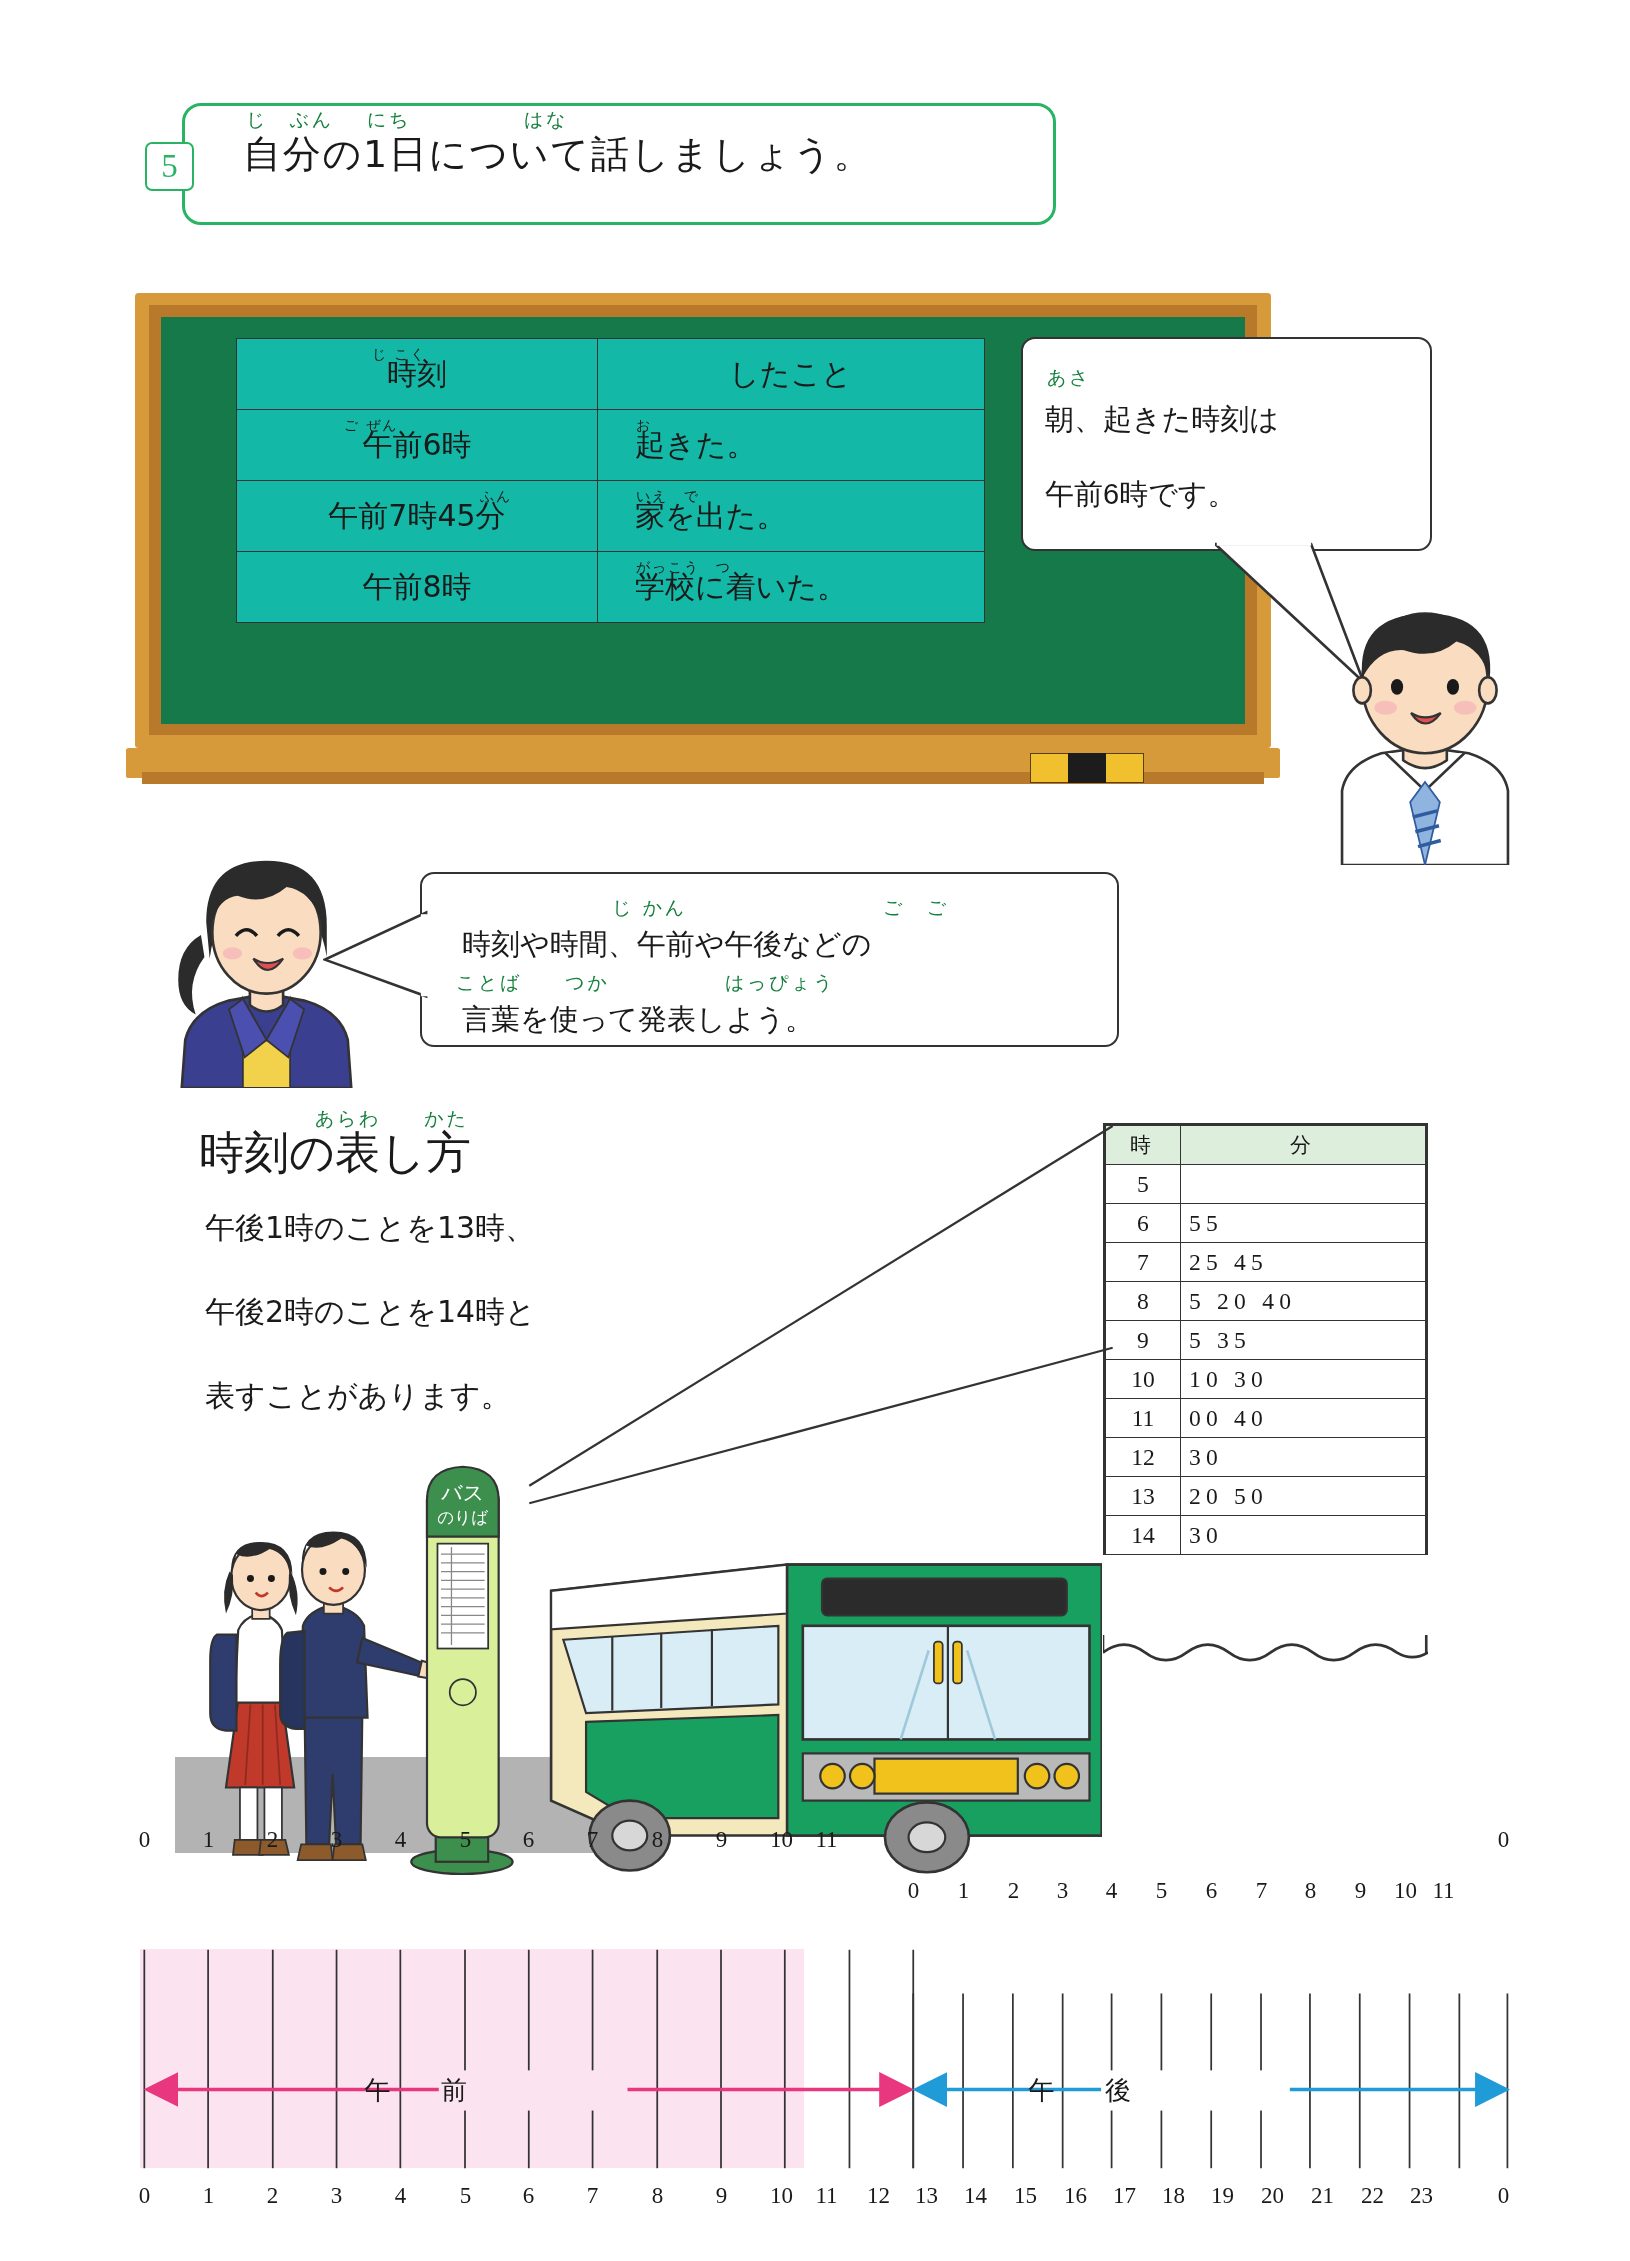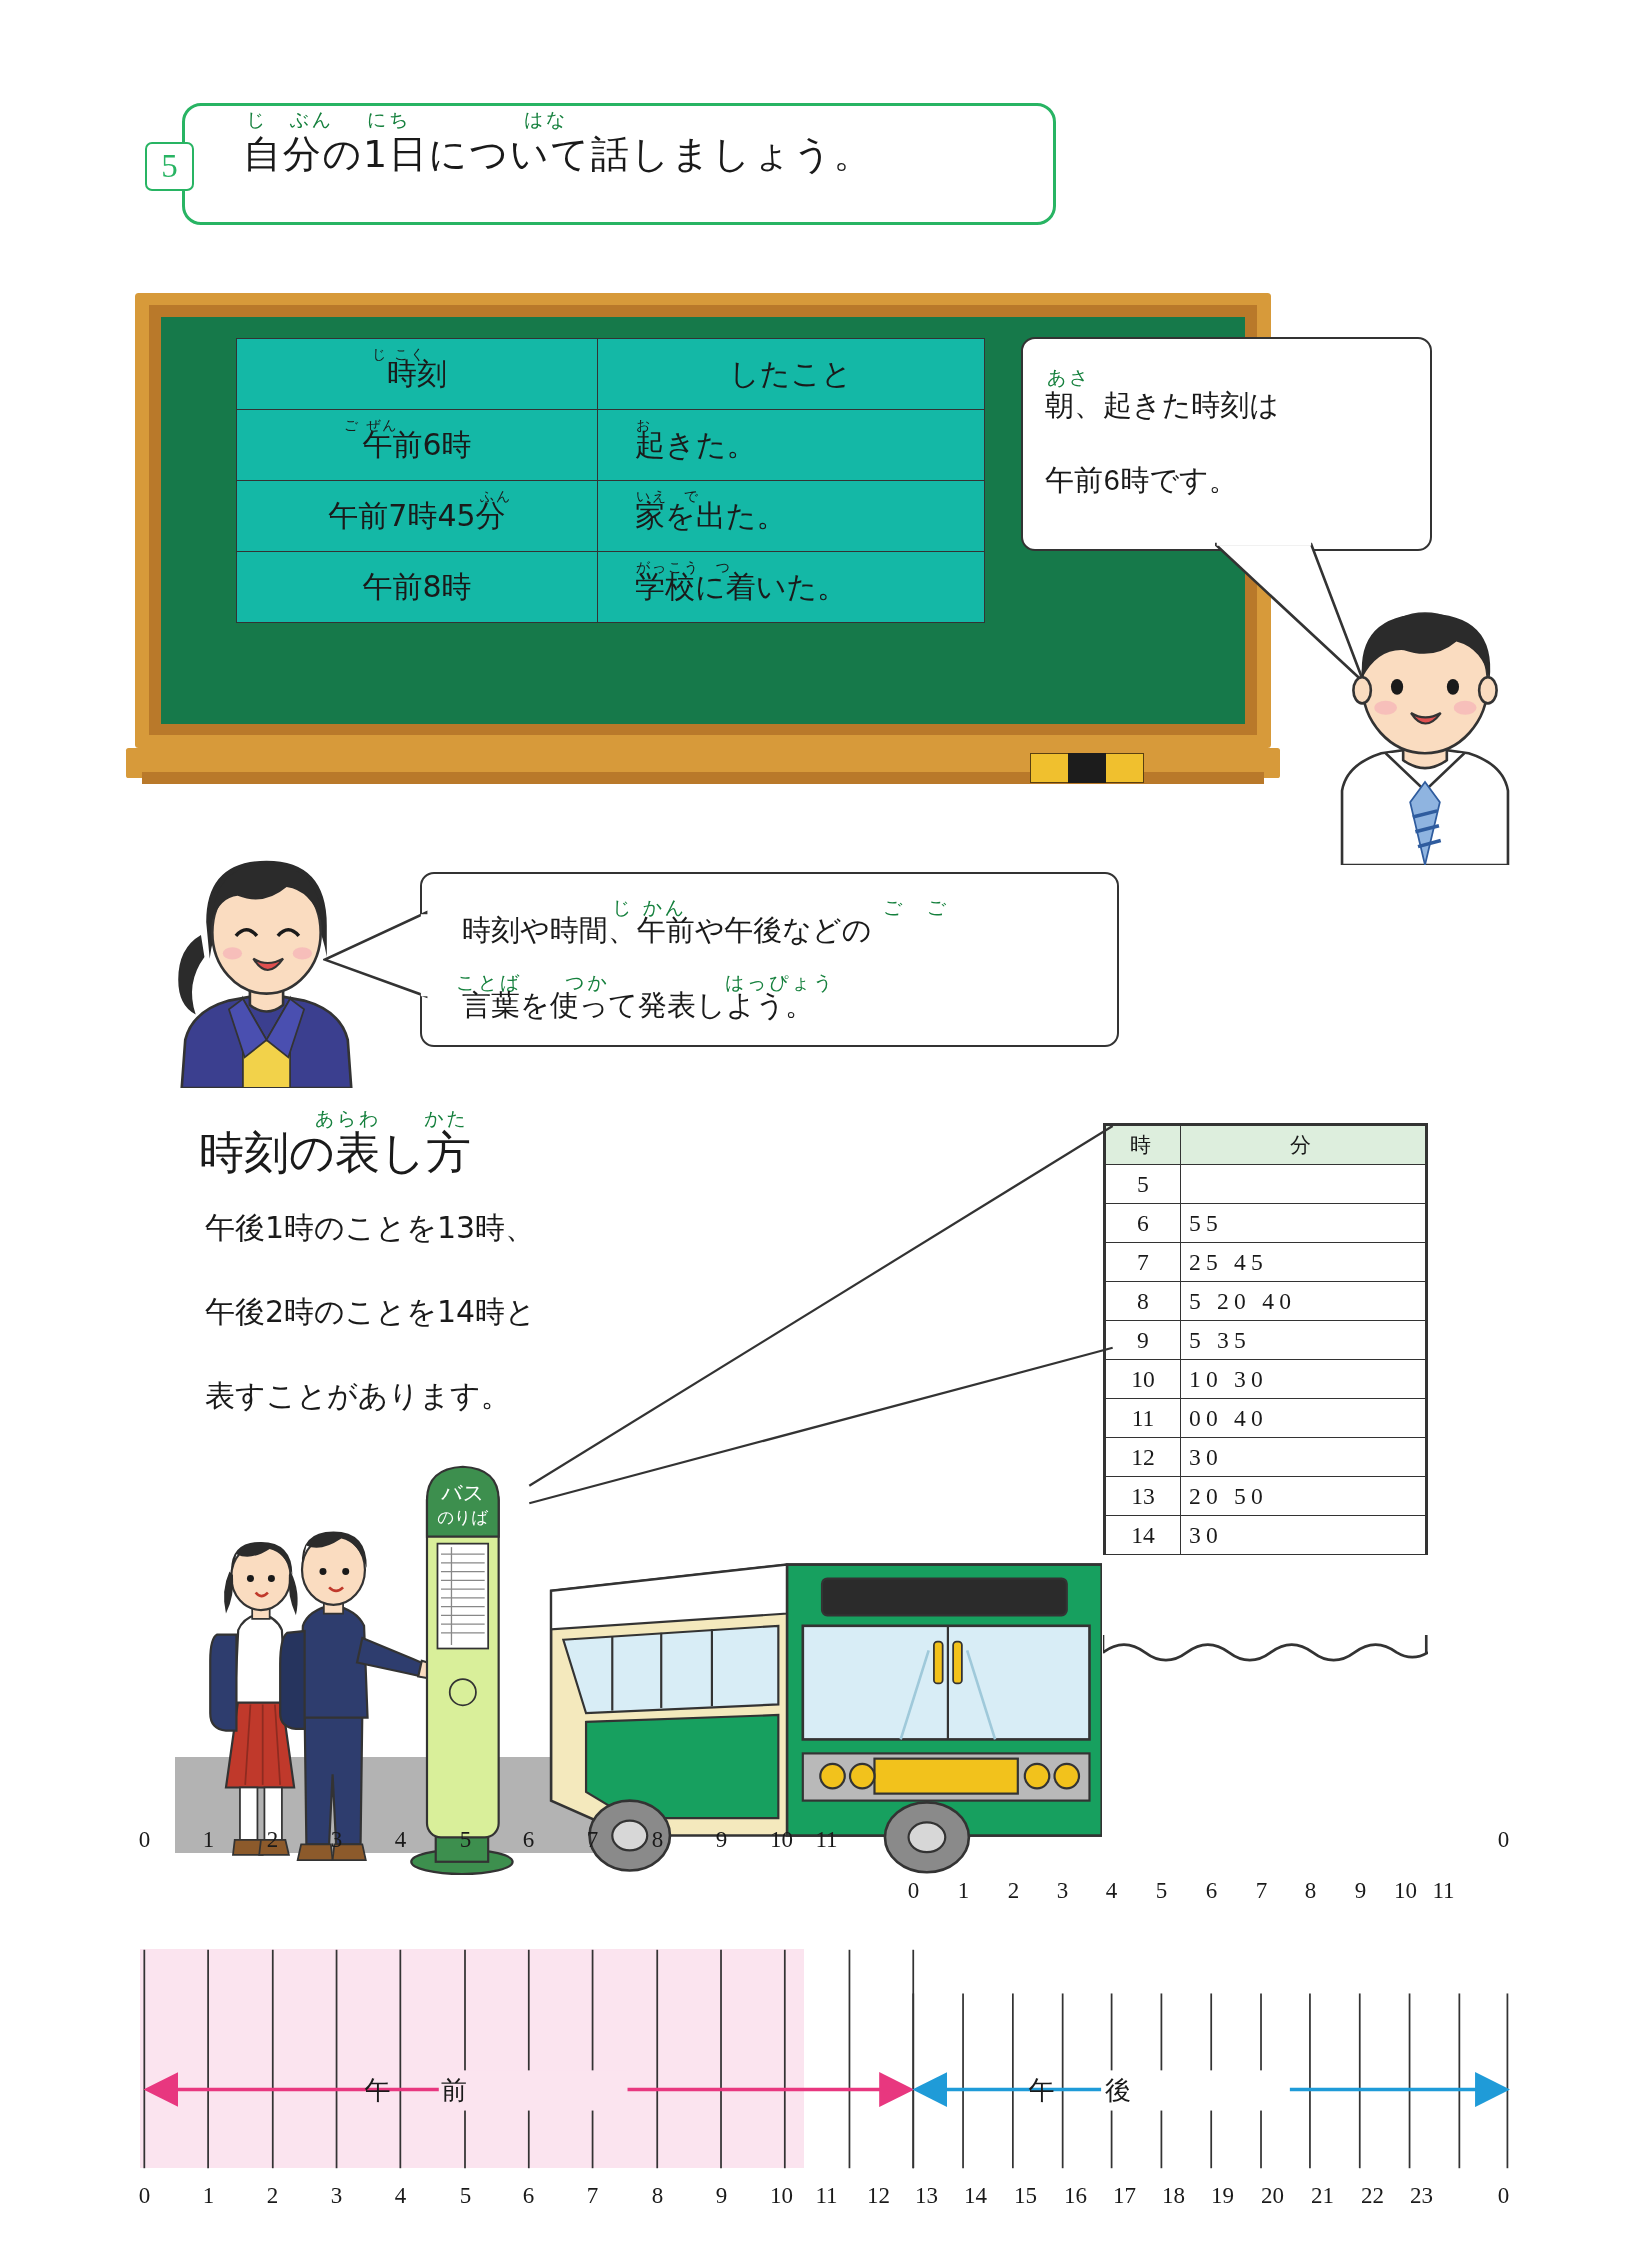--- a/index.html
+++ b/index.html
@@ -165,21 +165,22 @@
     background: #ffffff;
     border: 2.6px solid #333333;
     border-radius: 14px;
     box-sizing: border-box;
   }
   .bubble-text {
     position: absolute;
     font-size: 29px;
     line-height: 51px;
     white-space: nowrap;
-    font-family: Liberation Mono, monospace;
+    font-family: Liberation Sans, sans-serif;
+    margin-top: 12px;
   }
 
   
   .boy {
     position: absolute;
     left: 1294px;
     top: 603px;
     width: 262px;
     height: 262px;
   }

